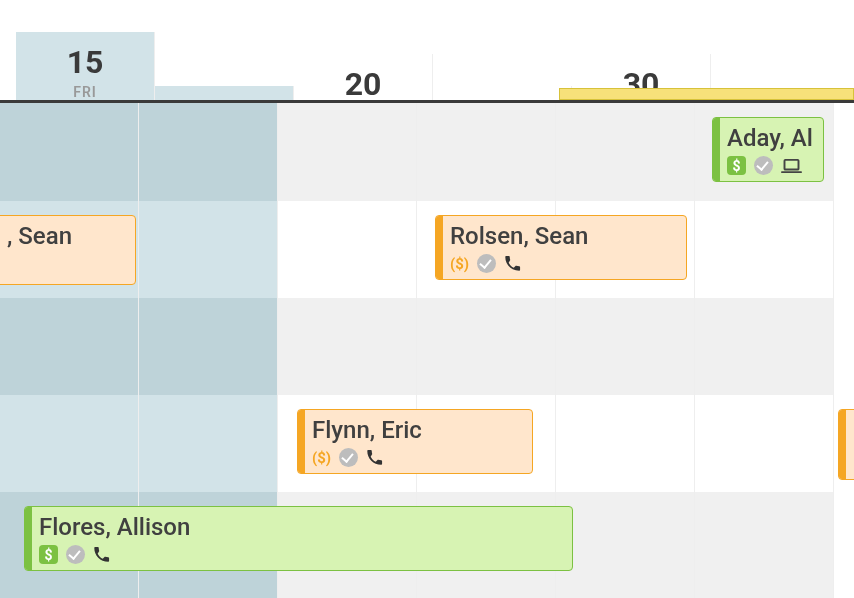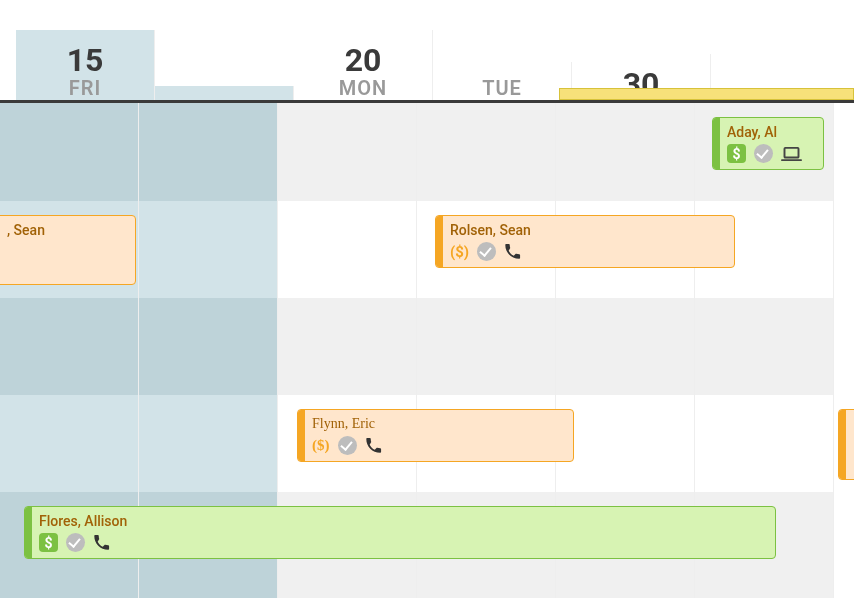--- a/index.html
+++ b/index.html
@@ -4,41 +4,41 @@
 <style>
   * { box-sizing: border-box; margin: 0; padding: 0; }
   html, body { width: 854px; height: 598px; overflow: hidden; font-family: -apple-system, "Segoe UI", Roboto, sans-serif; background: #fff; color: #333; }
   .calendar { position: relative; width: 854px; height: 598px; }
 
   
   .header-row { position: absolute; top: 14px; left: 16px; right: 0; height: 86px; display: flex; align-items: flex-end; }
   .header-cell { flex: 0 0 139px; text-align: center; padding-top: 14px; border-right: 1px solid #eee; }
   .header-cell.weekend { background: #d2e3e8; }
   .header-cell .num { font-size: 32px; font-weight: 700; color: #3a3a3a; line-height: 1; }
-  .header-cell .dow { font-size: 20px; font-weight: 600; color: #999; letter-spacing: 1px; margin-top: 0; }
+  .header-cell .dow { font-size: 14px; font-weight: 600; color: #999; letter-spacing: 1px; margin-top: 6px; }
   .header-separator { position: absolute; top: 100px; left: 0; right: 0; height: 3px; background: #3a3a3a; }
   .yellow-bar { position: absolute; top: 88px; height: 12px; background: #f7e17a; border: 1px solid #d7c23a; }
 
   
   .body-grid { position: absolute; top: 103px; left: 0; right: 0; bottom: 0; }
   .row { position: absolute; left: 0; right: 0; display: flex; }
   .row .cell { flex: 0 0 139px; height: 100%; border-right: 1px solid #eee; }
   .cell.alt { background: #f0f0f0; }
   .cell.weekend { background: #d2e3e8; }
   .cell.weekend.alt { background: #bed3d9; }
 
   
   .event { position: absolute; border-radius: 4px; padding: 6px 8px 6px 14px; overflow: hidden; white-space: nowrap; font-size: 17px; }
   .event .bar { position: absolute; left: 0; top: 0; bottom: 0; width: 7px; }
   .event.orange { background: #ffe6cc; border: 1px solid #f5a623; }
   .event.orange .bar { background: #f5a623; }
   .event.orange .pay-pending { color: #f5a623; font-weight: 700; font-size: 15px; }
   .event.green { background: #d7f3b3; border: 1px solid #7cc142; }
   .event.green .bar { background: #7cc142; }
-  .event .name { font-weight: 500; color: #a16207; font-size: 14px; }
+  .event .name { font-weight: 500; color: #404040; font-size: 24px; }
   .event .icons { display: flex; gap: 8px; align-items: center; margin-top: 4px; }
   .event .icons > * { display: inline-flex; align-items: center; height: 19px; }
 
   .check-icon { width: 19px; height: 19px; border-radius: 50%; background: #bdbdbd; position: relative; }
   .check-icon::after { content: ""; position: absolute; left: 5px; top: 3px; width: 5px; height: 9px; border-right: 2.5px solid #fff; border-bottom: 2.5px solid #fff; transform: rotate(40deg); }
 
   .dollar-badge { width: 19px; height: 19px; border-radius: 4px; background: #7cc142; color: #fff; font-size: 14px; font-weight: 700; display: flex; align-items: center; justify-content: center; }
 </style>
 </head>
 <body>
@@ -47,24 +47,22 @@
 
   <div class="header-row">
     <div class="header-cell weekend">
       <div class="num">15</div>
       <div class="dow">FRI</div>
     </div>
     <div class="header-cell weekend">
     </div>
     <div class="header-cell">
       <div class="num">20</div>
-      <div class="dow">MON</div>
     </div>
     <div class="header-cell">
-      <div class="dow">TUE</div>
     </div>
     <div class="header-cell">
       <div class="num">30</div>
     </div>
   </div>
 
   <div class="yellow-bar" style="left:559px; width:295px;"></div>
   <div class="header-separator"></div>
 
   <div class="body-grid">
@@ -127,53 +125,53 @@
             </svg>
         </span>
       </div>
     </div>
 
     <div class="event orange" style="left:-8px; top:112px; width:144px; height:70px;">
 
       <div class="name">, Sean</div>
     </div>
 
-    <div class="event orange" style="left:435px; top:112px; width:300px;">
+    <div class="event orange" style="left:435px; top:112px; width:252px;">
       <div class="bar"></div>
       <div class="name">Rolsen, Sean</div>
       <div class="icons">
         <span class="pay-pending">($)</span>
         <span class="check-icon"></span>
         <span>
           <svg width="17" height="17" viewBox="0 0 24 24" fill="#333">
               <path d="M6.6 10.8c1.6 3.1 4.1 5.6 7.2 7.2l2.4-2.4c.3-.3.8-.4 1.2-.3 1.3.4 2.7.6 4.1.6.7 0 1.2.5 1.2 1.2V21c0 .7-.5 1.2-1.2 1.2C10.3 22.2 1.8 13.7 1.8 2.5 1.8 1.8 2.3 1.3 3 1.3h3.9c.7 0 1.2.5 1.2 1.2 0 1.4.2 2.8.6 4.1.1.4 0 .9-.3 1.2L6.6 10.8z"></path>
             </svg>
         </span>
       </div>
     </div>
 
-    <div class="event orange" style="left:297px; top:306px; width:277px;font-family:Liberation Serif, serif;">
+    <div class="event orange" style="left:297px; top:306px; width:236px;">
       <div class="bar"></div>
       <div class="name">Flynn, Eric</div>
       <div class="icons">
         <span class="pay-pending">($)</span>
         <span class="check-icon"></span>
         <span>
           <svg width="17" height="17" viewBox="0 0 24 24" fill="#333">
               <path d="M6.6 10.8c1.6 3.1 4.1 5.6 7.2 7.2l2.4-2.4c.3-.3.8-.4 1.2-.3 1.3.4 2.7.6 4.1.6.7 0 1.2.5 1.2 1.2V21c0 .7-.5 1.2-1.2 1.2C10.3 22.2 1.8 13.7 1.8 2.5 1.8 1.8 2.3 1.3 3 1.3h3.9c.7 0 1.2.5 1.2 1.2 0 1.4.2 2.8.6 4.1.1.4 0 .9-.3 1.2L6.6 10.8z"></path>
             </svg>
         </span>
       </div>
     </div>
 
     <div class="event orange" style="left:838px; top:306px; width:16px; height:71px;">
       <div class="bar"></div>
     </div>
 
-    <div class="event green" style="left:24px; top:403px; width:752px;">
+    <div class="event green" style="left:24px; top:403px; width:549px;">
       <div class="bar"></div>
       <div class="name">Flores, Allison</div>
       <div class="icons">
         <span class="dollar-badge">$</span>
         <span class="check-icon"></span>
         <span>
           <svg width="17" height="17" viewBox="0 0 24 24" fill="#333">
               <path d="M6.6 10.8c1.6 3.1 4.1 5.6 7.2 7.2l2.4-2.4c.3-.3.8-.4 1.2-.3 1.3.4 2.7.6 4.1.6.7 0 1.2.5 1.2 1.2V21c0 .7-.5 1.2-1.2 1.2C10.3 22.2 1.8 13.7 1.8 2.5 1.8 1.8 2.3 1.3 3 1.3h3.9c.7 0 1.2.5 1.2 1.2 0 1.4.2 2.8.6 4.1.1.4 0 .9-.3 1.2L6.6 10.8z"></path>
             </svg>
         </span>

